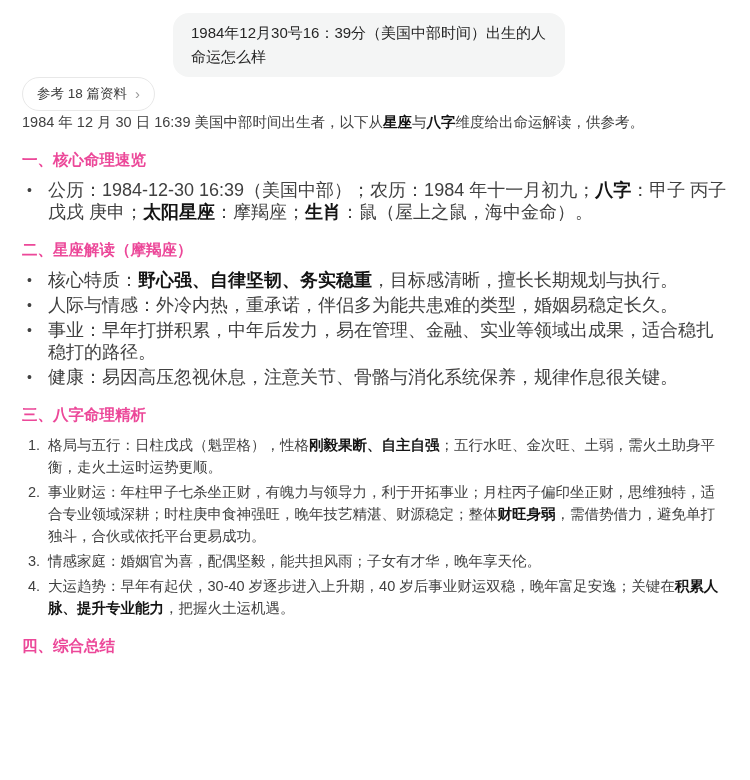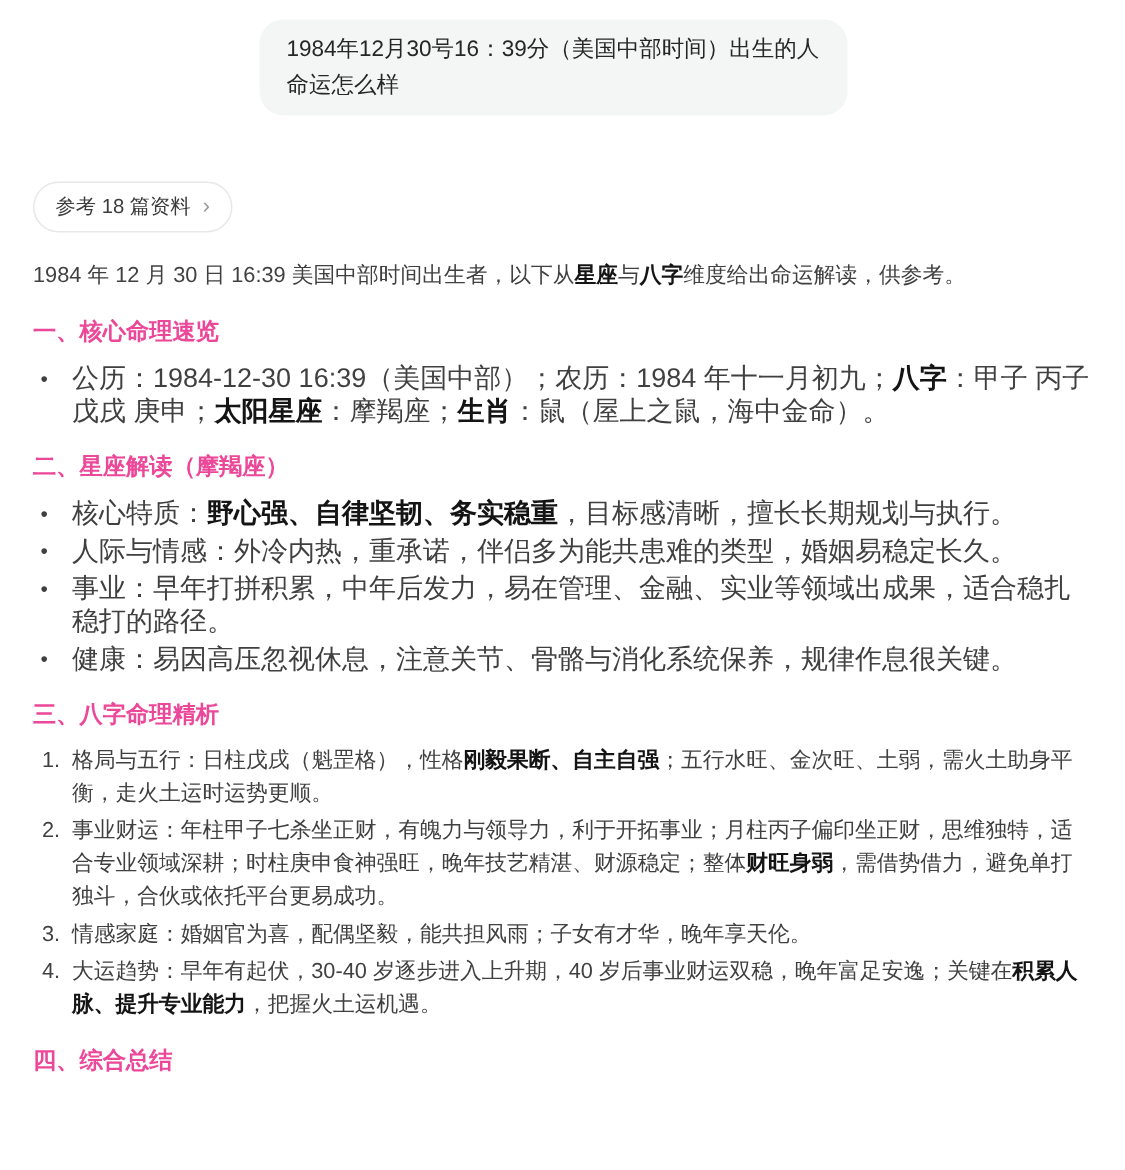--- a/index.html
+++ b/index.html
@@ -17,38 +17,38 @@
     max-width: 392px;
     background: #f4f5f5;
     border-radius: 16px;
     padding: 8px 18px;
     font-size: 15px;
     line-height: 24px;
     color: #262626;
   }
 
   
-  .ref-row { margin-top: 44px; }
+  .ref-row { }
   .ref-chip {
     display: inline-flex;
     align-items: center;
     gap: 8px;
     background: #ffffff;
     border: 1px solid #e8e8e8;
     border-radius: 17px;
     padding: 7px 14px;
     font-size: 13.5px;
     color: #3c3c3c;
     cursor: pointer;
     font-family: inherit;
   }
   .ref-chip .chev { color: #9a9a9a; font-size: 15px; line-height: 1; transform: translateY(-1px); }
 
   
-  .answer { margin-top: 18px; }
+  .answer { }
   .answer .intro { font-size: 14.5px; line-height: 22px; color: #404040; }
   .answer strong { color: #141414; font-weight: bold; }
 
   h3.sec-heading {
     font-size: 15.5px;
     line-height: 21px;
     font-weight: bold;
     color: #ec4899;
     margin: 16px 0 9px 0;
   }

